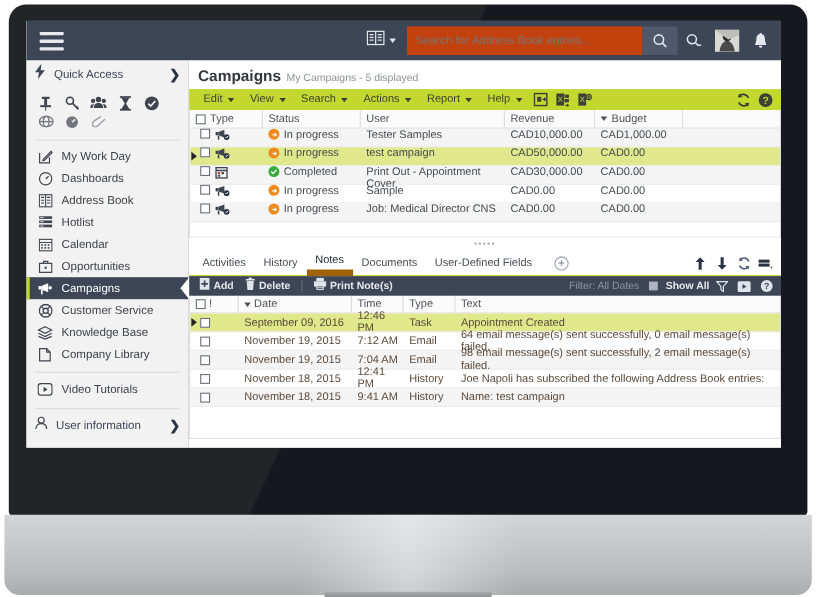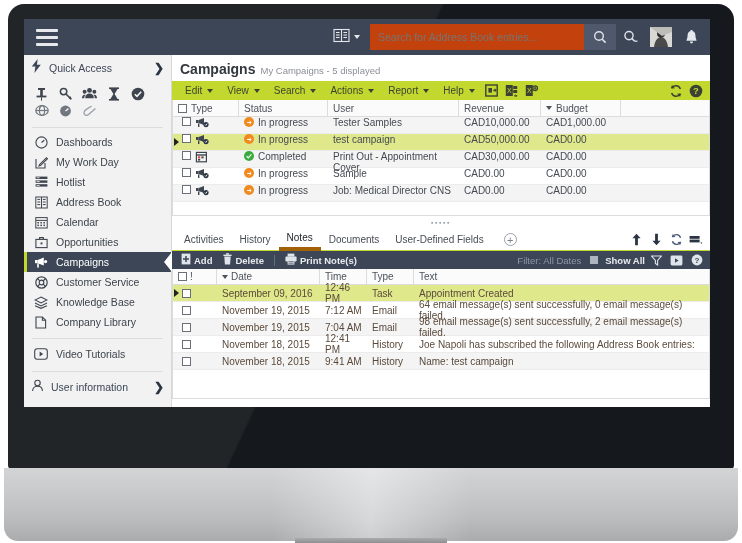--- a/index.html
+++ b/index.html
@@ -128,21 +128,21 @@
   .row-marker { position: absolute; left: 1px; top: 4px; width:0;height:0;
     border-top:4px solid transparent;border-bottom:4px solid transparent;border-left:5px solid #222; }
   .status-dot { width: 10px; height: 10px; border-radius: 50%; display: inline-flex; align-items:center; justify-content:center; }
 
   .splitter { height: 13px; display: flex; align-items: center; justify-content: center; background:#fff; }
   .splitter .dots { letter-spacing: 1.5px; color: #9aa0aa; font-size: 7px; }
 
   
   .tabstrip { height: 22px; display: flex; align-items: center; border-bottom: 1px solid #c3d82e; padding-left: 4px; }
   .tab { font-size: 10px; color: #474c54; padding: 0 8px; height: 22px; display:flex; align-items:center; cursor:pointer; }
-  .tab.active { font-weight: normal; border-bottom: 4px solid #a16207; color:#23272d; }
+  .tab.active { font-weight: normal; border-bottom: 6px solid #a16207; color:#23272d; }
   .tab-plus { width: 13px; height: 13px; border: 1.4px solid #9aa0aa; border-radius: 50%; color:#7d838c;
     display:flex; align-items:center; justify-content:center; font-size:11px; line-height:0; margin-left: 12px; cursor:pointer; }
   .tabstrip-spacer { flex: 1 1 auto; }
   .tab-ico { width: 20px; height: 22px; display:flex; align-items:center; justify-content:center; cursor:pointer; }
 
   
   .notes-toolbar { height: 18px; background: #3c4656; display: flex; align-items: center; padding: 0 5px; gap: 3px; }
   .nt-btn { display: flex; align-items: center; gap: 3px; padding: 0 4px; cursor: pointer; }
   .nt-btn .t { font-size: 9.5px; color: #e8eaee; font-weight: bold; }
   .nt-sep { width: 1px; height: 11px; background: #636d7d; margin: 0 3px; }
@@ -325,73 +325,73 @@
                 <path d="M12.4 3.4 L5.6 9.6 C4 11 1.8 10.4 1.2 8.8 C0.6 7.2 1.6 5.6 3 4.6 L8.6 1" fill="none" stroke="#9aa0a8" stroke-width="1.3"></path>
               </svg>
           </span>
         </div>
       </div>
       <div class="divider"></div>
 
       <div class="nav-item">
         <span class="nv-ico">
           <svg width="13" height="13" viewBox="0 0 13 13">
-              <circle cx="6.5" cy="6.5" r="5.6" fill="none" stroke="#3f454e" stroke-width="1.1"></circle>
-              <path d="M6.5 6.5 L9.3 4.2" stroke="#3f454e" stroke-width="1.2"></path>
-            </svg>
-        </span>
-        <span class="nv-lbl">Dashboards</span>
-      </div>
-
-      <div class="nav-item">
-        <span class="nv-ico">
-          <svg width="13" height="13" viewBox="0 0 13 13">
               <g fill="none" stroke="#3f454e" stroke-width="1.1">
                 <path d="M1 3 L1 12 L10 12 L10 7"></path>
                 <path d="M4.5 8.6 L11.4 1.7 L12.4 2.7 L5.5 9.6 L4 10 Z"></path>
               </g>
             </svg>
         </span>
         <span class="nv-lbl">My Work Day</span>
       </div>
 
       <div class="nav-item">
         <span class="nv-ico">
-          <svg width="13" height="12" viewBox="0 0 13 12">
-              <g fill="#3f454e">
-                <rect x="0.6" y="0.6" width="11.8" height="2.4"></rect>
-                <rect x="0.6" y="4.4" width="11.8" height="2.4"></rect>
-                <rect x="0.6" y="8.2" width="11.8" height="2.4"></rect>
-              </g>
-              <g fill="#f2f2f2">
-                <rect x="1.6" y="1.4" width="3" height="0.8"></rect>
-                <rect x="1.6" y="5.2" width="3" height="0.8"></rect>
-                <rect x="1.6" y="9" width="3" height="0.8"></rect>
-              </g>
-            </svg>
-        </span>
-        <span class="nv-lbl">Hotlist</span>
+          <svg width="13" height="13" viewBox="0 0 13 13">
+              <circle cx="6.5" cy="6.5" r="5.6" fill="none" stroke="#3f454e" stroke-width="1.1"></circle>
+              <path d="M6.5 6.5 L9.3 4.2" stroke="#3f454e" stroke-width="1.2"></path>
+            </svg>
+        </span>
+        <span class="nv-lbl">Dashboards</span>
       </div>
 
       <div class="nav-item">
         <span class="nv-ico">
           <svg width="13" height="13" viewBox="0 0 13 13">
               <g fill="none" stroke="#3f454e" stroke-width="1">
                 <rect x="0.8" y="1" width="11.4" height="11"></rect>
                 <line x1="6.5" y1="1" x2="6.5" y2="12"></line>
                 <line x1="2.3" y1="3.4" x2="5.2" y2="3.4"></line>
                 <line x1="2.3" y1="6" x2="5.2" y2="6"></line>
                 <line x1="2.3" y1="8.6" x2="5.2" y2="8.6"></line>
                 <line x1="7.8" y1="3.4" x2="10.7" y2="3.4"></line>
                 <line x1="7.8" y1="6" x2="10.7" y2="6"></line>
                 <line x1="7.8" y1="8.6" x2="10.7" y2="8.6"></line>
               </g>
             </svg>
         </span>
         <span class="nv-lbl">Address Book</span>
+      </div>
+
+      <div class="nav-item">
+        <span class="nv-ico">
+          <svg width="13" height="12" viewBox="0 0 13 12">
+              <g fill="#3f454e">
+                <rect x="0.6" y="0.6" width="11.8" height="2.4"></rect>
+                <rect x="0.6" y="4.4" width="11.8" height="2.4"></rect>
+                <rect x="0.6" y="8.2" width="11.8" height="2.4"></rect>
+              </g>
+              <g fill="#f2f2f2">
+                <rect x="1.6" y="1.4" width="3" height="0.8"></rect>
+                <rect x="1.6" y="5.2" width="3" height="0.8"></rect>
+                <rect x="1.6" y="9" width="3" height="0.8"></rect>
+              </g>
+            </svg>
+        </span>
+        <span class="nv-lbl">Hotlist</span>
       </div>
 
       <div class="nav-item">
         <span class="nv-ico">
           <svg width="13" height="13" viewBox="0 0 13 13">
               <rect x="0.8" y="1.6" width="11.4" height="10.4" fill="none" stroke="#3f454e" stroke-width="1"></rect>
               <line x1="0.8" y1="4.4" x2="12.2" y2="4.4" stroke="#3f454e" stroke-width="1"></line>
               <g fill="#3f454e">
                 <rect x="2.4" y="6" width="1.5" height="1.5"></rect>
                 <rect x="5.4" y="6" width="1.5" height="1.5"></rect>

